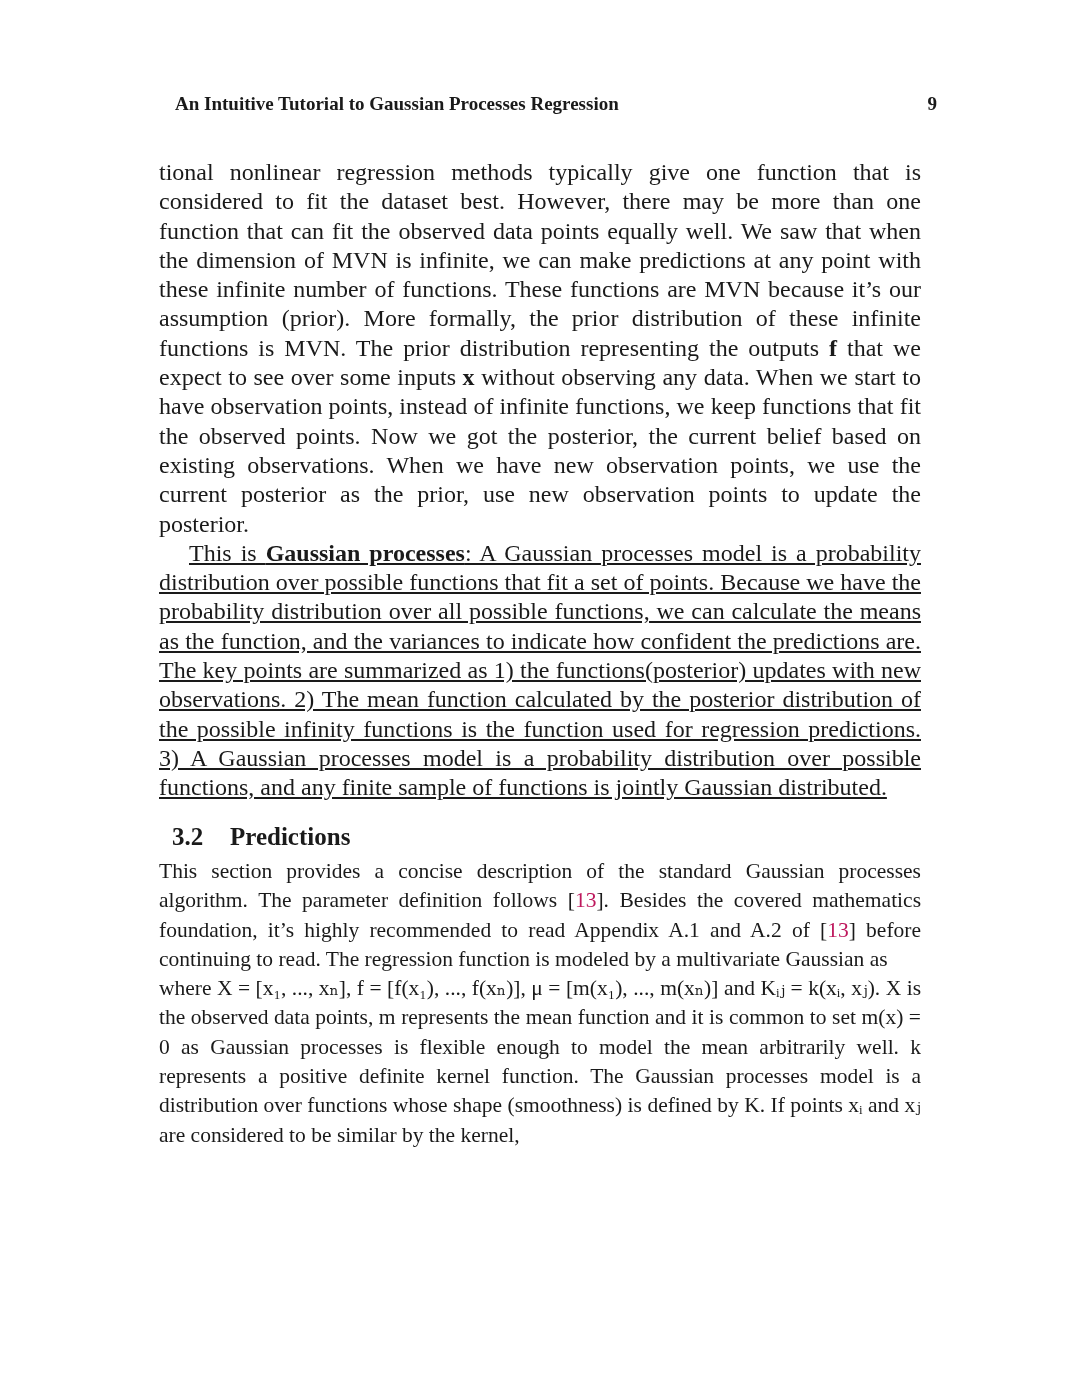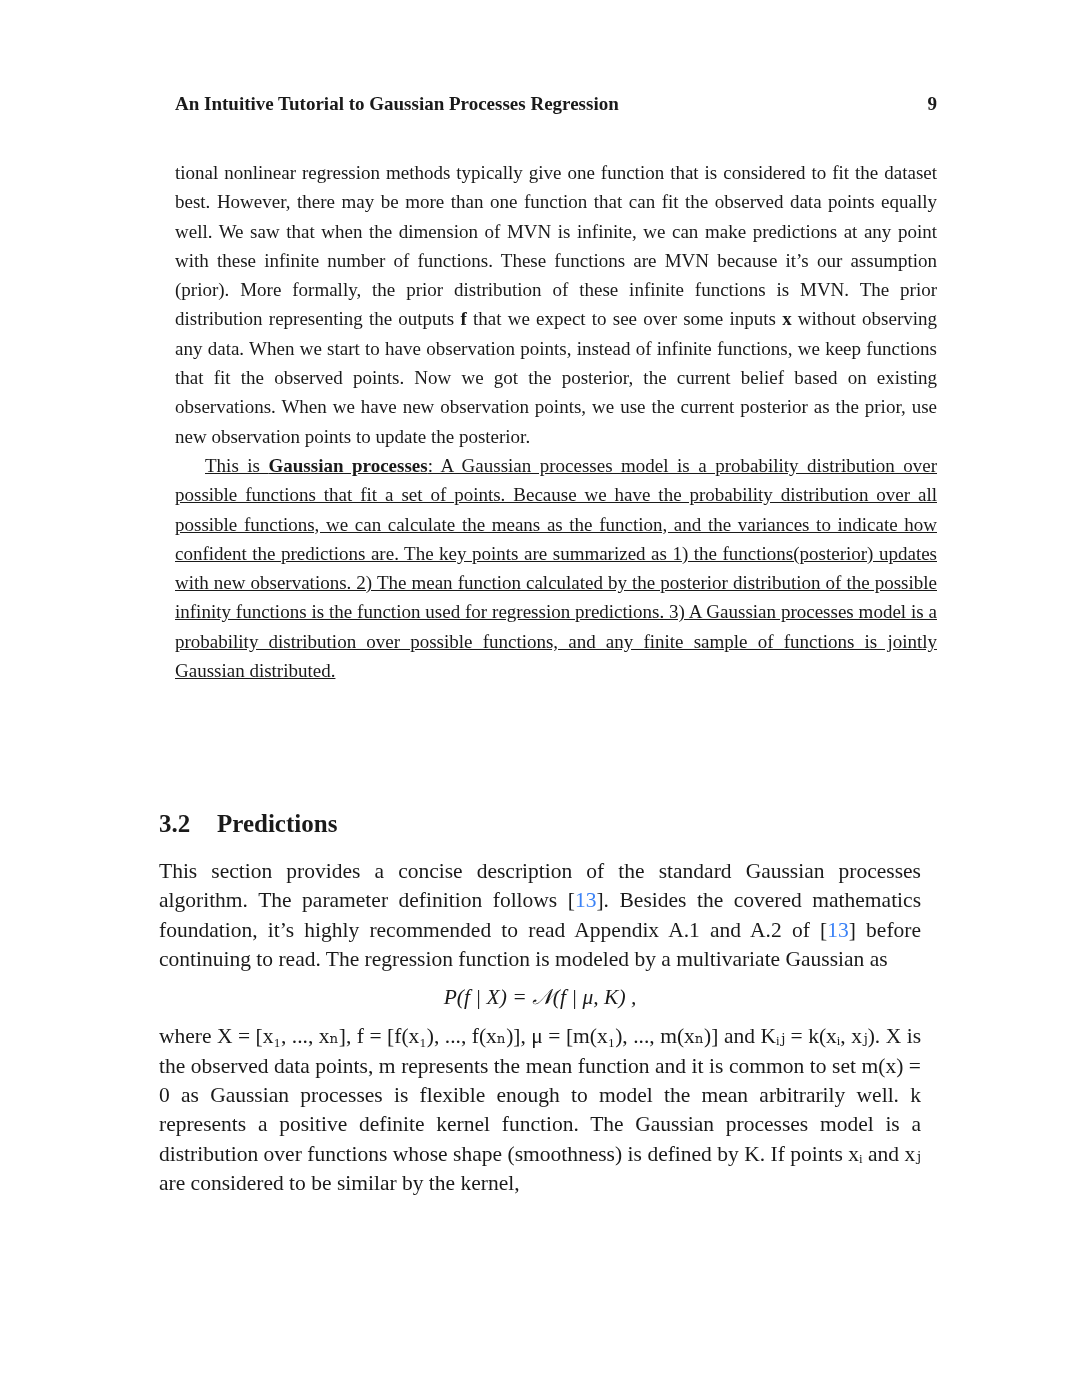--- a/index.html
+++ b/index.html
@@ -3,46 +3,45 @@
 <meta charset="utf-8">
 <style>
   html, body { margin: 0; padding: 0; background: #ffffff; }
   body { width: 1080px; height: 1397px; position: relative; overflow: hidden;
          font-family: "Liberation Serif", "DejaVu Serif", serif; color: #1a1a1a; }
   .page { position: absolute; left: 159px; top: 0; width: 762px; }
   .running-head { position: absolute; top: 93px; left: 16px; width: 762px; height: 24px;
                   font-weight: bold; font-size: 19px; }
   .running-head .title { position: absolute; left: 0; }
   .running-head .pno { position: absolute; right: 0; }
-  .body { position: absolute; top: 158px; left: 16px; width: 762px; font-size: 19px;
+  .body { position: absolute; top: 158px; left: 0; width: 762px; font-size: 24px;
           line-height: 29.3px; text-align: justify; }
   p { margin: 0; }
   .indent { text-indent: 30px; text-decoration: underline; }
-  h2 { margin: 0; font-size: 25px; font-weight: bold; position: absolute; top: 810px; left: 0; }
+  h2 { margin: 13px; font-size: 25px; font-weight: bold; position: absolute; top: 810px; left: 0; }
   h2 .num { display: inline-block; width: 58px; }
   .sec2 { position: absolute; top: 857px; left: 0; width: 762px; font-size: 21.5px;
           line-height: 29.3px; text-align: justify; }
   .eq { text-align: center; font-style: italic; margin: 9px 0 10px 0; font-size: 21.5px; }
-  .cite { color: #3b82f6; }
+  .cite { color: #be185d; }
   b { font-weight: bold; }
 </style>
 </head>
 <body>
 
 <div class="page">
   <div class="running-head">
     <span class="title">An Intuitive Tutorial to Gaussian Processes Regression</span>
     <span class="pno">9</span>
   </div>
 
   <div class="body">
     <p><span>tional nonlinear regression methods typically give one function that is considered to fit the dataset best. However, there may be more than one function that can fit the observed data points equally well. We saw that when the dimension of MVN is infinite, we can make predictions at any point with these infinite number of functions. These functions are MVN because it’s our assumption (prior). More formally, the prior distribution of these infinite functions is MVN. The prior distribution representing the outputs </span><b>f</b><span> that we expect to see over some inputs </span><b>x</b><span> without observing any data. When we start to have observation points, instead of infinite functions, we keep functions that fit the observed points. Now we got the posterior, the current belief based on existing observations. When we have new observation points, we use the current posterior as the prior, use new observation points to update the posterior.</span></p>
     <p class="indent"><span>This is </span><b>Gaussian processes</b><span>: A Gaussian processes model is a probability distribution over possible functions that fit a set of points. Because we have the probability distribution over all possible functions, we can calculate the means as the function, and the variances to indicate how confident the predictions are. The key points are summarized as 1) the functions(posterior) updates with new observations. 2) The mean function calculated by the posterior distribution of the possible infinity functions is the function used for regression predictions. 3) A Gaussian processes model is a probability distribution over possible functions, and any finite sample of functions is jointly Gaussian distributed.</span></p>
   </div>
 
   <h2><span class="num">3.2</span><span>Predictions</span></h2>
 
   <div class="sec2">
     <p><span>This section provides a concise description of the standard Gaussian processes algorithm. The parameter definition follows [</span><a class="cite">13</a><span>]. Besides the covered mathematics foundation, it’s highly recommended to read Appendix A.1 and A.2 of [</span><a class="cite">13</a><span>] before continuing to read. The regression function is modeled by a multivariate Gaussian as</span></p>
-    <div class="eq">P(f | X) = 𝒩(f | μ, K) ,</div>
     <p><span>where </span><span>X = [x₁, ..., xₙ], f = [f(x₁), ..., f(xₙ)], μ = [m(x₁), ..., m(xₙ)] and Kᵢⱼ = k(xᵢ, xⱼ).</span><span> X is the observed data points, m represents the mean function and it is common to set m(x) = 0 as Gaussian processes is flexible enough to model the mean arbitrarily well. k represents a positive definite kernel function. The Gaussian processes model is a distribution over functions whose shape (smoothness) is defined by K. If points xᵢ and xⱼ are considered to be similar by the kernel,</span></p>
   </div>
 </div>
 
 </body></html>

